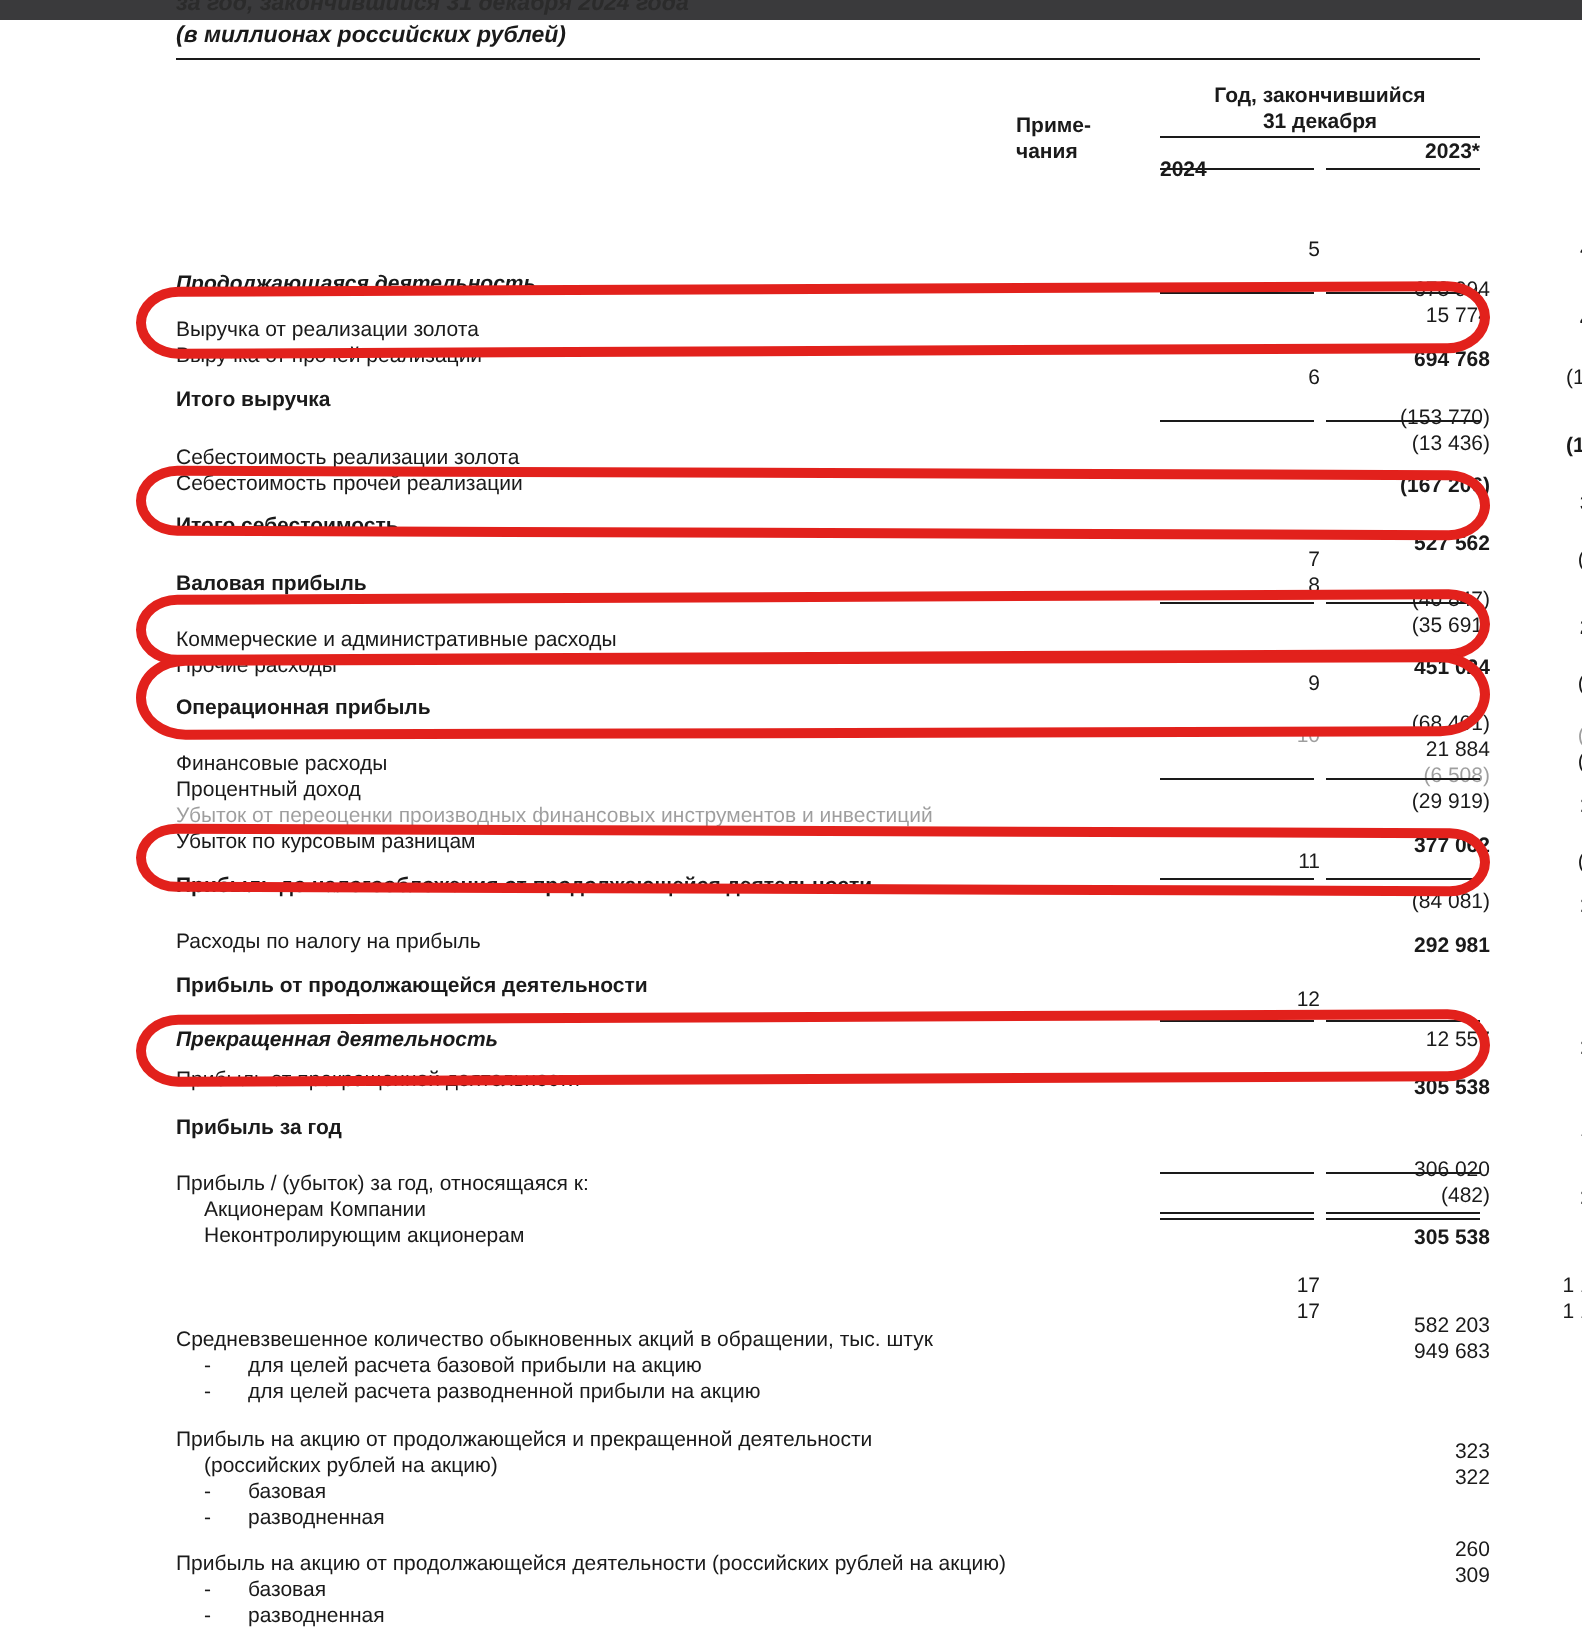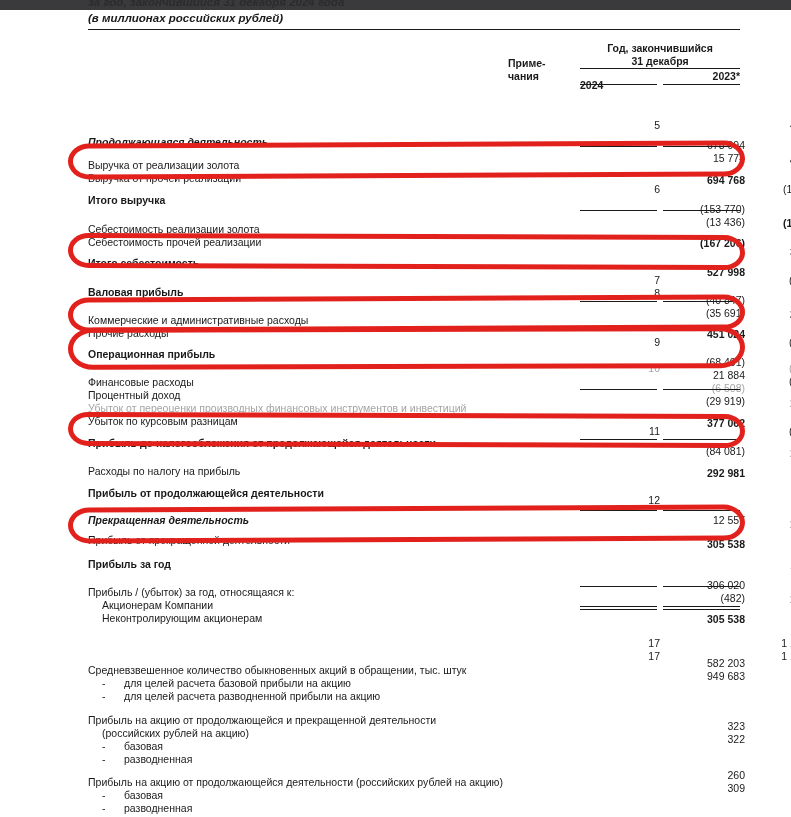--- a/index.html
+++ b/index.html
@@ -161,21 +161,21 @@
   <div class="uline2" style="top:210px"></div>
 
   <div class="row bold" style="top:216px">
     <span class="lbl">Итого себестоимость</span>
     <span class="c1">(167 206)</span>
     <span class="c2">(135 373)</span>
   </div>
 
   <div class="row bold" style="top:245px">
     <span class="lbl">Валовая прибыль</span>
-    <span class="c1">527 998</span>
+    <span class="c1">527 562</span>
     <span class="c2">315 867</span>
   </div>
 
   <div class="row" style="top:273px">
     <span class="lbl">Коммерческие и административные расходы</span>
     <span class="note">7</span>
     <span class="c1">(40 847)</span>
     <span class="c2">(35 132)</span>
   </div>
   <div class="row" style="top:286px">

